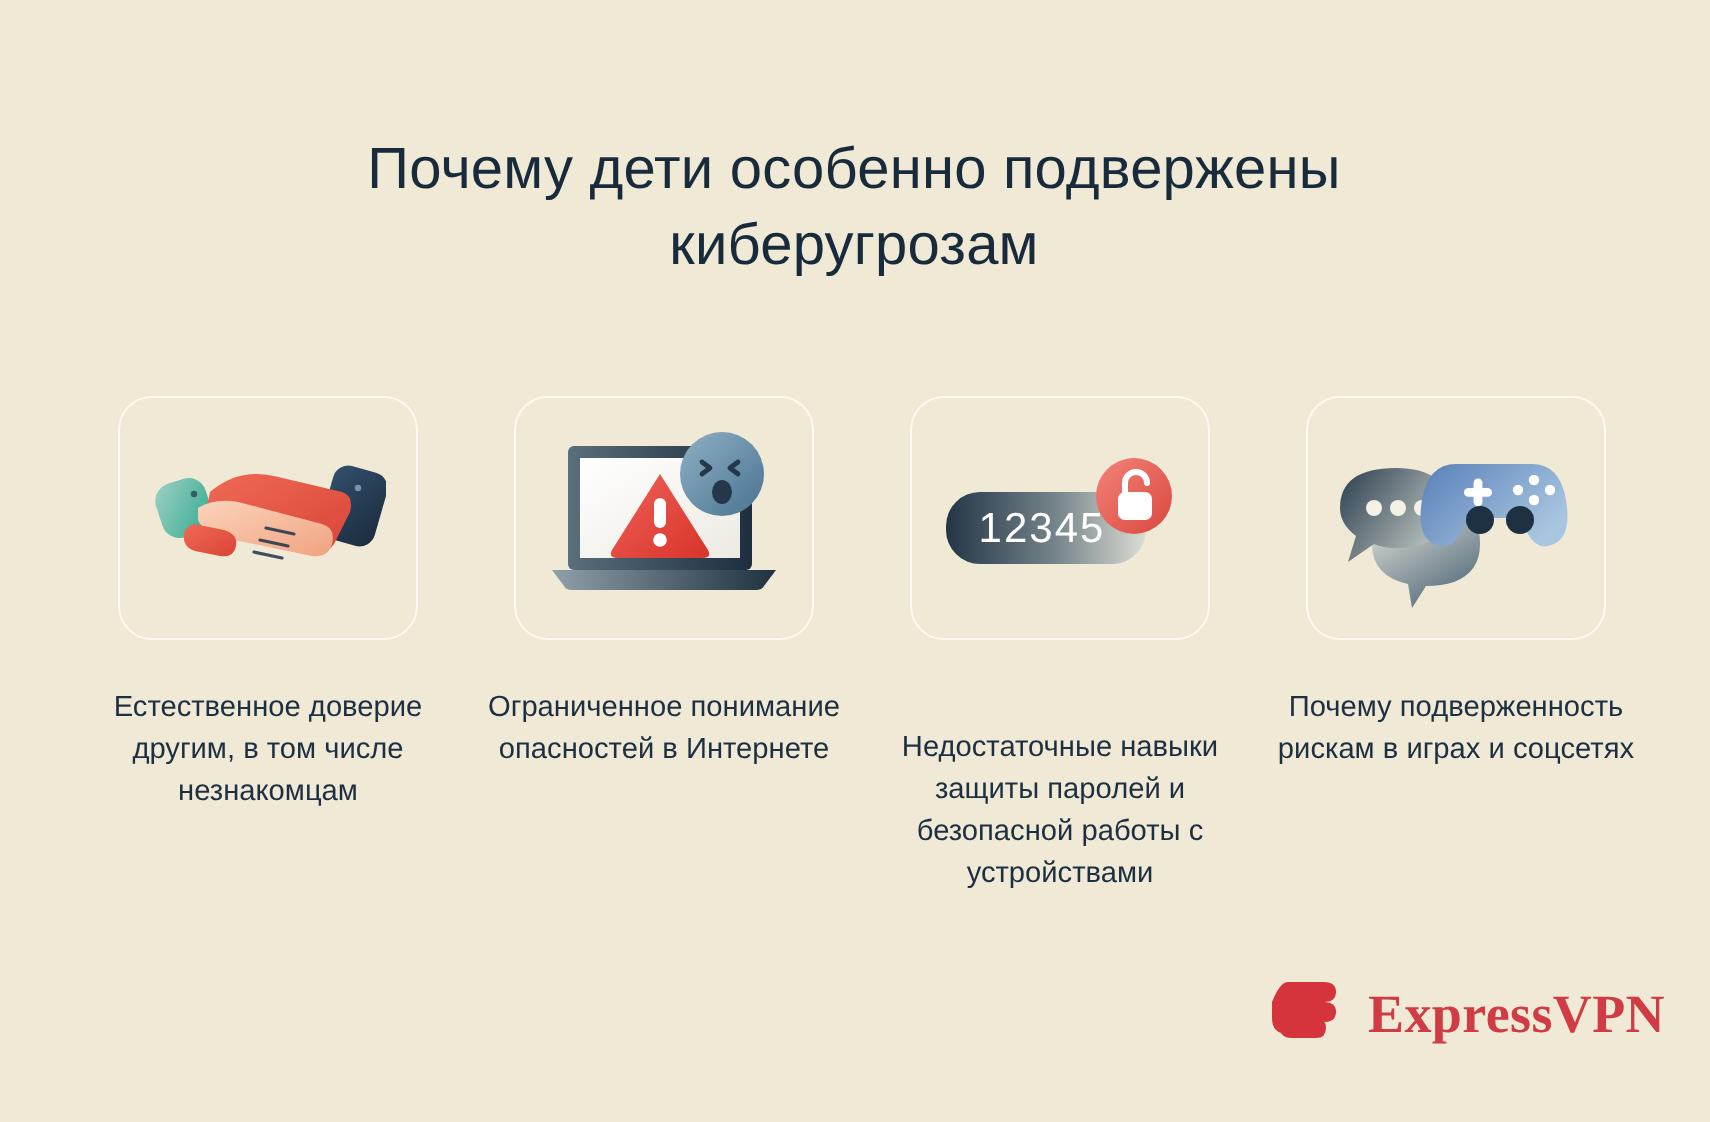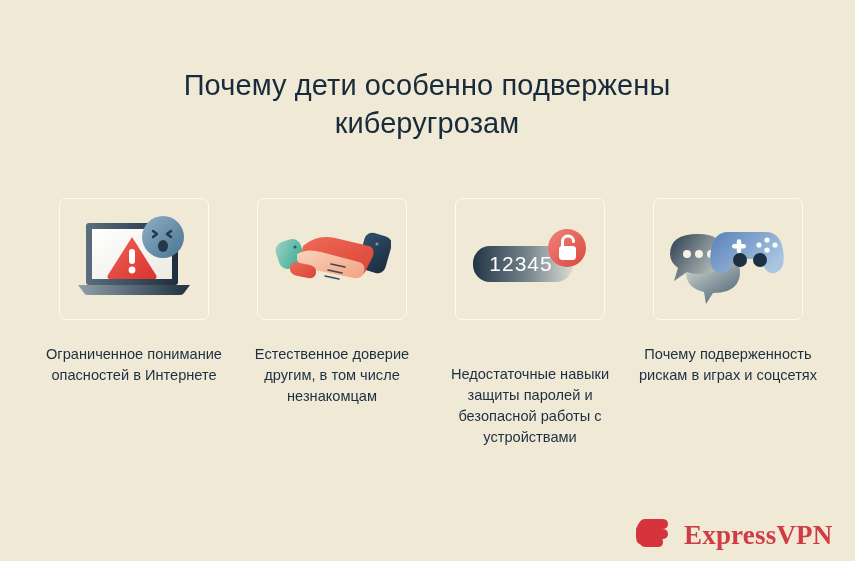--- a/index.html
+++ b/index.html
@@ -43,21 +43,21 @@
   .column {
     width: 152px;
     display: flex;
     flex-direction: column;
     align-items: center;
   }
   .card {
     width: 150px;
     height: 122px;
     border: 1.5px solid #fdfaf0;
-    border-radius: 7px;
+    border-radius: 17px;
     box-sizing: border-box;
     display: flex;
     align-items: center;
     justify-content: center;
     background: transparent;
   }
   .card svg { display: block; }
   .caption {
     margin-top: 24px;
     text-align: center;
@@ -67,82 +67,39 @@
     width: 180px;
   }
   .col-3 .caption { width: 200px; margin-top: 44px; }
   .footer-logo {
     position: absolute;
     left: 632px;
     top: 486px;
     display: flex;
     align-items: center;
     gap: 12px;
-    margin-top: 28px;
   }
   .logo-mark { display: block; }
   .logo-word {
     color: #d13b44;
     font-family: "Liberation Serif", serif;
     font-size: 27px;
     font-weight: 700;
     letter-spacing: 0.2px;
     line-height: 1;
   }
 </style>
 </head>
 <body>
 
 <div class="page">
 
   <div class="title">Почему дети особенно подвержены киберугрозам</div>
 
   <div class="cards">
-
-    <div class="column col-0">
-      <div class="card">
-        <span>
-          <svg width="120" height="92" viewBox="0 0 120 92">
-            <defs>
-              <linearGradient id="lapScreen" x1="0" y1="0" x2="1" y2="1">
-                <stop offset="0" stop-color="#ffffff"></stop>
-                <stop offset="1" stop-color="#eceae2"></stop>
-              </linearGradient>
-              <linearGradient id="lapBody" x1="0" y1="0" x2="1" y2="0">
-                <stop offset="0" stop-color="#5b6e7c"></stop>
-                <stop offset="1" stop-color="#1d2f3f"></stop>
-              </linearGradient>
-              <linearGradient id="lapBase" x1="0" y1="0" x2="1" y2="0">
-                <stop offset="0" stop-color="#8fa0aa"></stop>
-                <stop offset="1" stop-color="#20313f"></stop>
-              </linearGradient>
-              <linearGradient id="warnG" x1="0" y1="0" x2="1" y2="1">
-                <stop offset="0" stop-color="#ef6157"></stop>
-                <stop offset="1" stop-color="#d8342c"></stop>
-              </linearGradient>
-              <linearGradient id="faceG" x1="0" y1="0" x2="1" y2="1">
-                <stop offset="0" stop-color="#8fb0c6"></stop>
-                <stop offset="1" stop-color="#49738f"></stop>
-              </linearGradient>
-            </defs>
-            <rect x="12" y="10" width="92" height="62" rx="3" fill="url(#lapBody)"></rect>
-            <rect x="18" y="16" width="80" height="50" fill="url(#lapScreen)"></rect>
-            <path d="M4 72 H116 L110 80 Q109 82 106 82 H14 Q11 82 10 80 Z" fill="url(#lapBase)"></path>
-            <path d="M58 24 L82 62 Q84 66 79 66 H37 Q32 66 34 62 Z" fill="url(#warnG)"></path>
-            <rect x="55" y="36" width="6" height="15" rx="3" fill="#ffffff"></rect>
-            <circle cx="58" cy="57" r="3.4" fill="#ffffff"></circle>
-            <circle cx="89" cy="24" r="21" fill="url(#faceG)"></circle>
-            <path d="M79 18 l4 3 -4 3" stroke="#24384a" stroke-width="2.4" fill="none" stroke-linecap="round" stroke-linejoin="round"></path>
-            <path d="M97 18 l-4 3 4 3" stroke="#24384a" stroke-width="2.4" fill="none" stroke-linecap="round" stroke-linejoin="round"></path>
-            <ellipse cx="89" cy="33" rx="5" ry="6" fill="#24384a"></ellipse>
-          </svg>
-        </span>
-      </div>
-      <div class="caption">Ограниченное понимание опасностей в Интернете</div>
-    </div>
 
     <div class="column col-1">
       <div class="card">
         <span>
           <svg width="118" height="86" viewBox="0 0 118 86">
             <defs>
               <linearGradient id="cuffL" x1="0" y1="0" x2="1" y2="1">
                 <stop offset="0" stop-color="#9fd0c6"></stop>
                 <stop offset="1" stop-color="#2fa98c"></stop>
               </linearGradient>
@@ -168,20 +125,62 @@
               <path d="M58 48 l14 3"></path>
               <path d="M55 54 l14 3"></path>
               <path d="M52 60 l14 3"></path>
             </g>
             <circle cx="22" cy="31" r="1.6" fill="#1f3348" opacity="0.7"></circle>
             <circle cx="104" cy="28" r="1.6" fill="#8fa8bd" opacity="0.8"></circle>
           </svg>
         </span>
       </div>
       <div class="caption">Естественное доверие  другим, в том числе незнакомцам</div>
+    </div>
+
+    <div class="column col-0">
+      <div class="card">
+        <span>
+          <svg width="120" height="92" viewBox="0 0 120 92">
+            <defs>
+              <linearGradient id="lapScreen" x1="0" y1="0" x2="1" y2="1">
+                <stop offset="0" stop-color="#ffffff"></stop>
+                <stop offset="1" stop-color="#eceae2"></stop>
+              </linearGradient>
+              <linearGradient id="lapBody" x1="0" y1="0" x2="1" y2="0">
+                <stop offset="0" stop-color="#5b6e7c"></stop>
+                <stop offset="1" stop-color="#1d2f3f"></stop>
+              </linearGradient>
+              <linearGradient id="lapBase" x1="0" y1="0" x2="1" y2="0">
+                <stop offset="0" stop-color="#8fa0aa"></stop>
+                <stop offset="1" stop-color="#20313f"></stop>
+              </linearGradient>
+              <linearGradient id="warnG" x1="0" y1="0" x2="1" y2="1">
+                <stop offset="0" stop-color="#ef6157"></stop>
+                <stop offset="1" stop-color="#d8342c"></stop>
+              </linearGradient>
+              <linearGradient id="faceG" x1="0" y1="0" x2="1" y2="1">
+                <stop offset="0" stop-color="#8fb0c6"></stop>
+                <stop offset="1" stop-color="#49738f"></stop>
+              </linearGradient>
+            </defs>
+            <rect x="12" y="10" width="92" height="62" rx="3" fill="url(#lapBody)"></rect>
+            <rect x="18" y="16" width="80" height="50" fill="url(#lapScreen)"></rect>
+            <path d="M4 72 H116 L110 80 Q109 82 106 82 H14 Q11 82 10 80 Z" fill="url(#lapBase)"></path>
+            <path d="M58 24 L82 62 Q84 66 79 66 H37 Q32 66 34 62 Z" fill="url(#warnG)"></path>
+            <rect x="55" y="36" width="6" height="15" rx="3" fill="#ffffff"></rect>
+            <circle cx="58" cy="57" r="3.4" fill="#ffffff"></circle>
+            <circle cx="89" cy="24" r="21" fill="url(#faceG)"></circle>
+            <path d="M79 18 l4 3 -4 3" stroke="#24384a" stroke-width="2.4" fill="none" stroke-linecap="round" stroke-linejoin="round"></path>
+            <path d="M97 18 l-4 3 4 3" stroke="#24384a" stroke-width="2.4" fill="none" stroke-linecap="round" stroke-linejoin="round"></path>
+            <ellipse cx="89" cy="33" rx="5" ry="6" fill="#24384a"></ellipse>
+          </svg>
+        </span>
+      </div>
+      <div class="caption">Ограниченное понимание опасностей в Интернете</div>
     </div>
 
     <div class="column col-2 col-3">
       <div class="card">
         <span>
           <svg width="122" height="78" viewBox="0 0 122 78">
             <defs>
               <linearGradient id="fieldG" x1="0" y1="0" x2="1" y2="0">
                 <stop offset="0" stop-color="#233546"></stop>
                 <stop offset="0.55" stop-color="#76858b"></stop>

